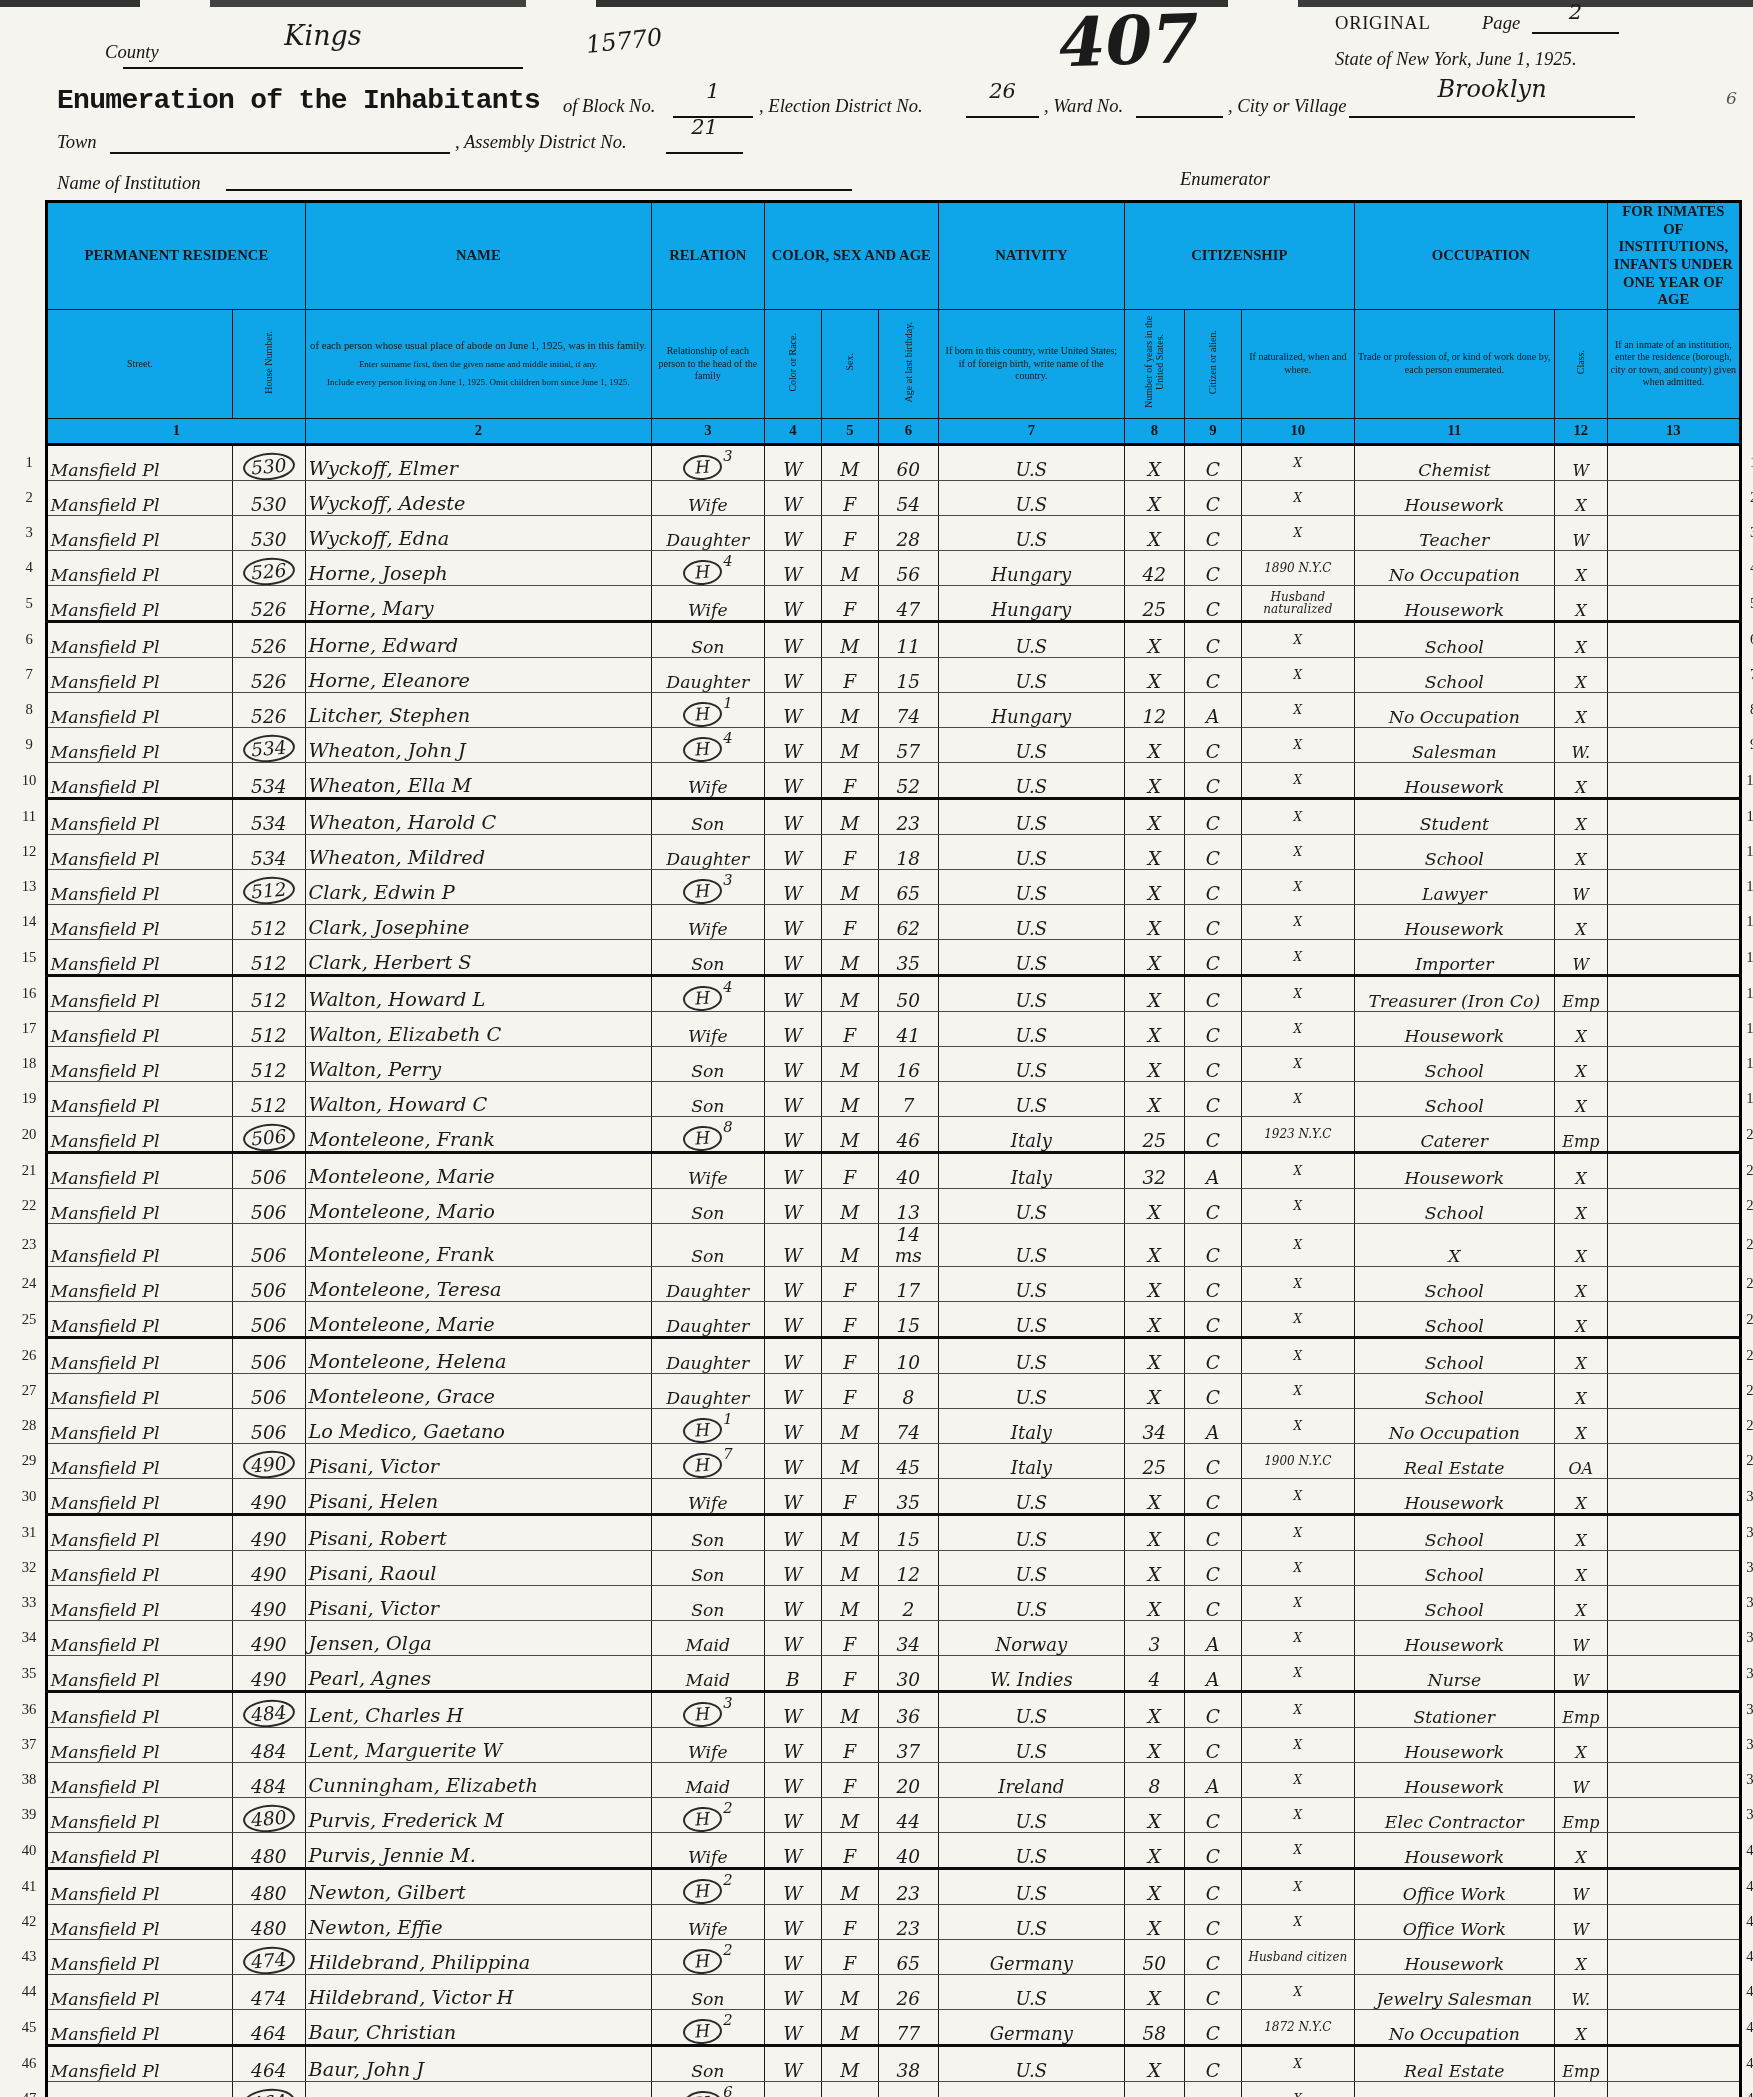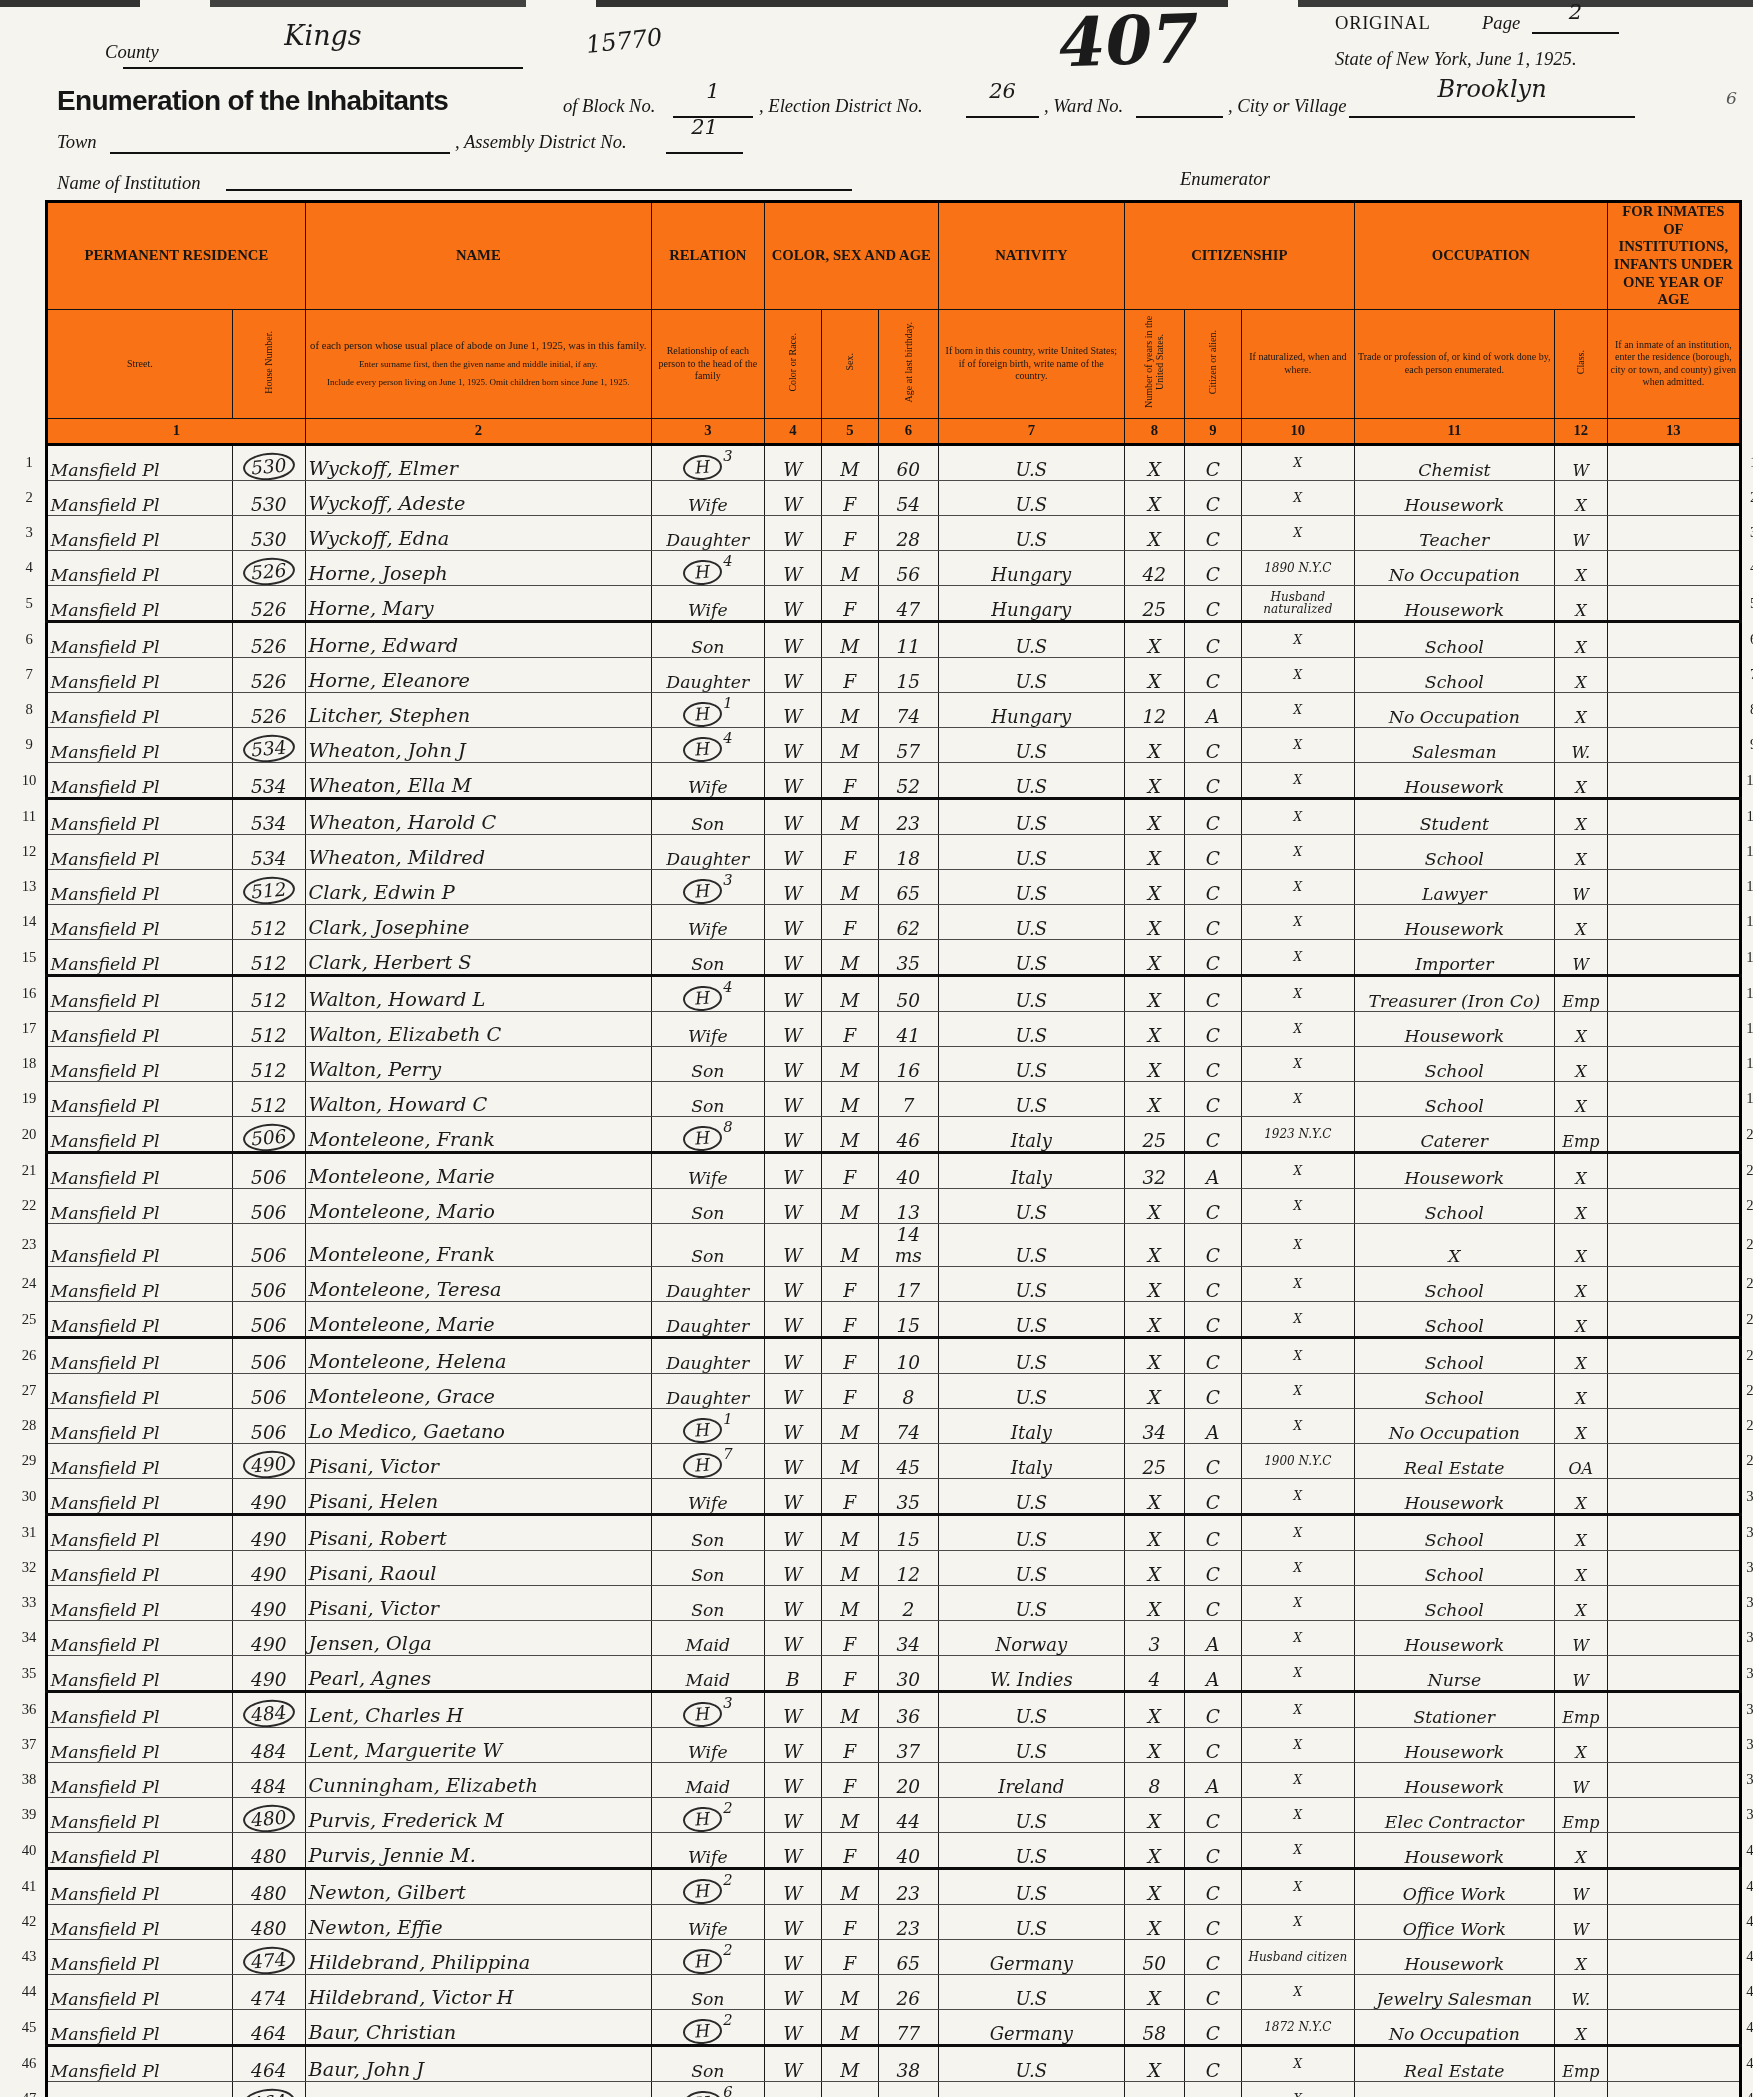--- a/index.html
+++ b/index.html
@@ -19,36 +19,36 @@
     opacity:.85;
   }
   
   .hdr{position:absolute;left:0;top:0;width:100%;height:200px;}
   .abs{position:absolute;white-space:nowrap;}
   .print{font-family:"Liberation Serif",serif;font-style:italic;font-size:18.6px;}
   .printcaps{font-family:"Liberation Serif",serif;font-size:18.6px;letter-spacing:0.7px;}
   .hw{font-family:"DejaVu Serif",serif;font-style:italic;color:#1b1b1b;}
   .hw-lg{font-size:27px;}
   .hw-xl{font-size:67px;font-weight:700;transform:rotate(-2deg);display:inline-block;}
-  .blackletter{font-family:Liberation Sans, sans-serif;font-weight:700;font-size:28px;letter-spacing:-0.7px;font-style:normal;}
+  .blackletter{font-family:Liberation Mono, monospace;font-weight:700;font-size:28px;letter-spacing:-0.7px;font-style:normal;}
   .uline{display:inline-block;border-bottom:2px solid #111;text-align:center;}
   .mark6{font-size:17.3px;color:#555;}
   
   table.census{
     position:absolute;left:13.3px;top:200px;
     border-collapse:collapse;table-layout:fixed;
     width:1728px;
   }
   table.census th, table.census td{padding:0 2.7px;overflow:hidden;}
   
   th.hc{
     border:1.3px solid #111;
     font-family:"Liberation Serif",serif;font-weight:700;
     font-size:14.7px;text-align:center;vertical-align:middle;
-    background:#f97316;
+    background:#0ea5e9;
   }
   th.grp{height:44px;border-bottom:1.3px solid #111;}
   th.desc{height:108px;font-weight:400;font-size:10px;line-height:1.25;}
   th.numrow{height:24px;border-top:1.3px solid #111;border-bottom:3.3px solid #000;font-size:14.7px;}
   th.rn, td.rn{border:none;background:transparent;}
   .vert{
     writing-mode:vertical-rl;transform:rotate(180deg);
     margin:0 auto;font-size:10px;font-weight:400;line-height:1.1;
     max-height:100px;display:inline-block;
   }

